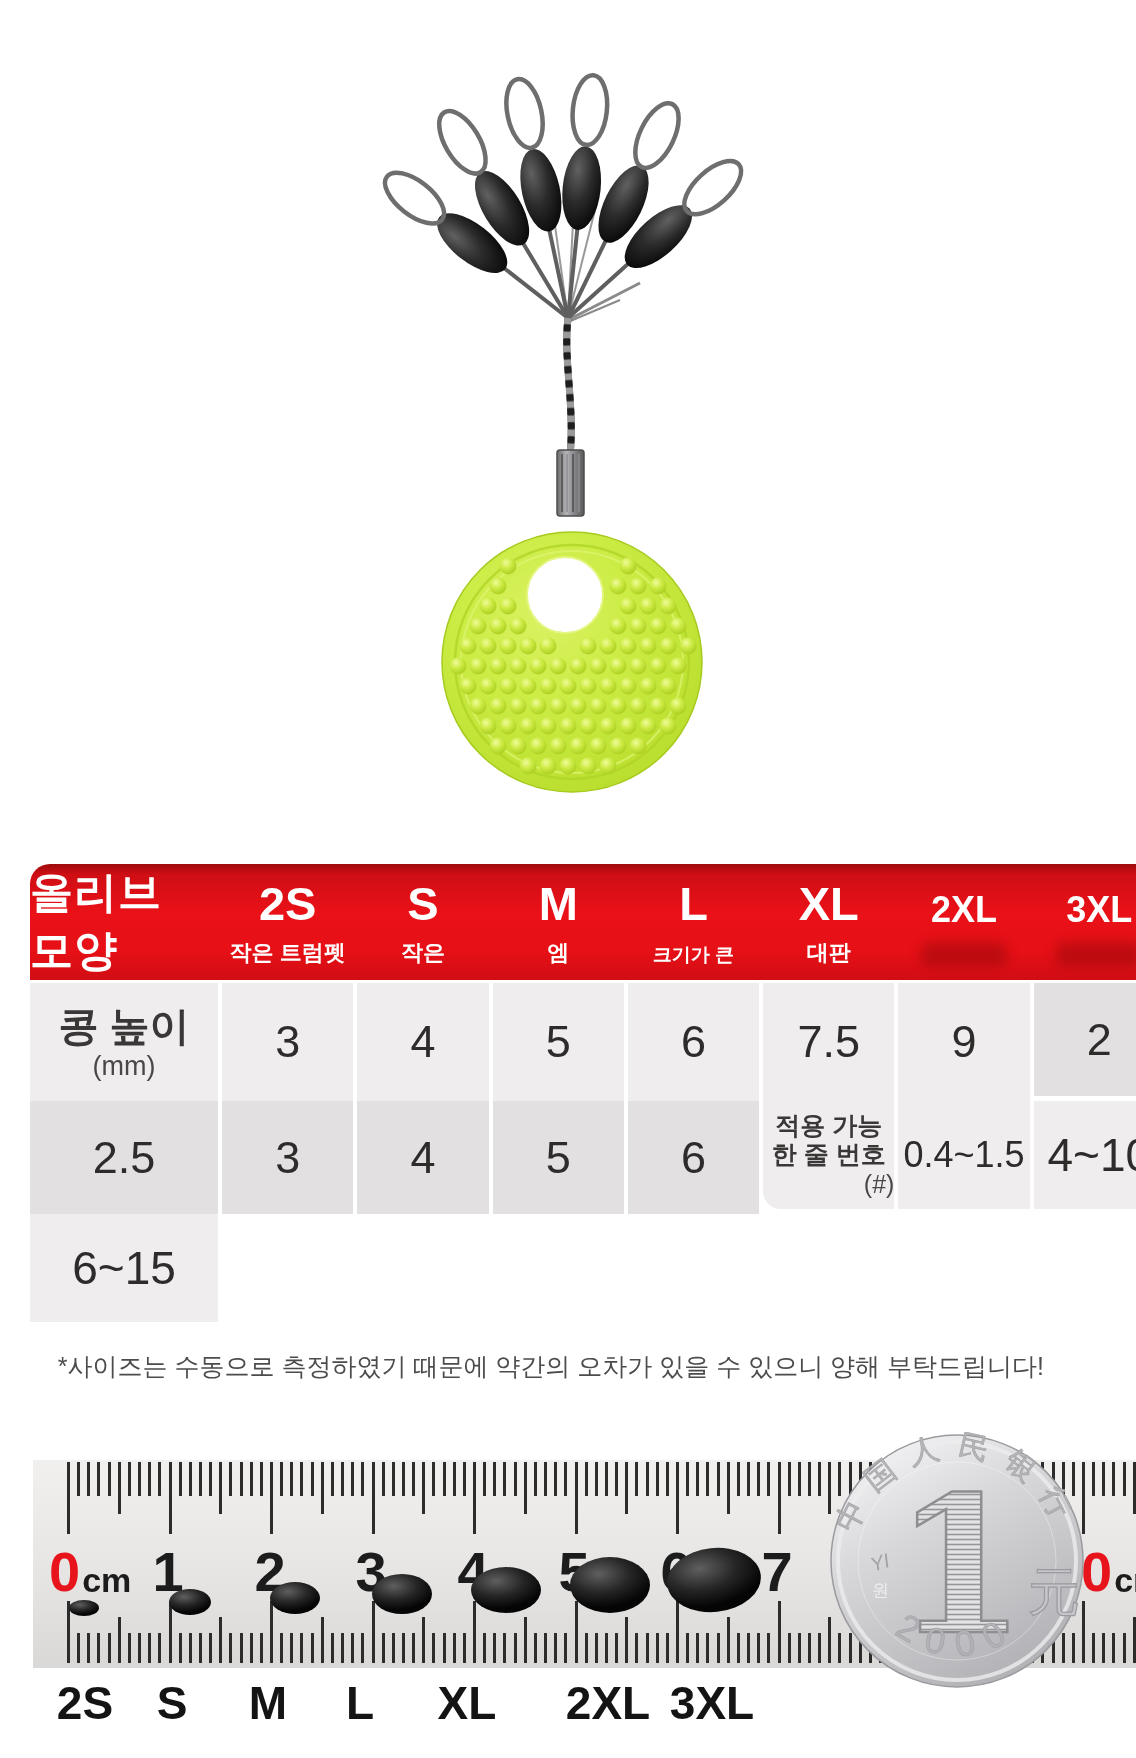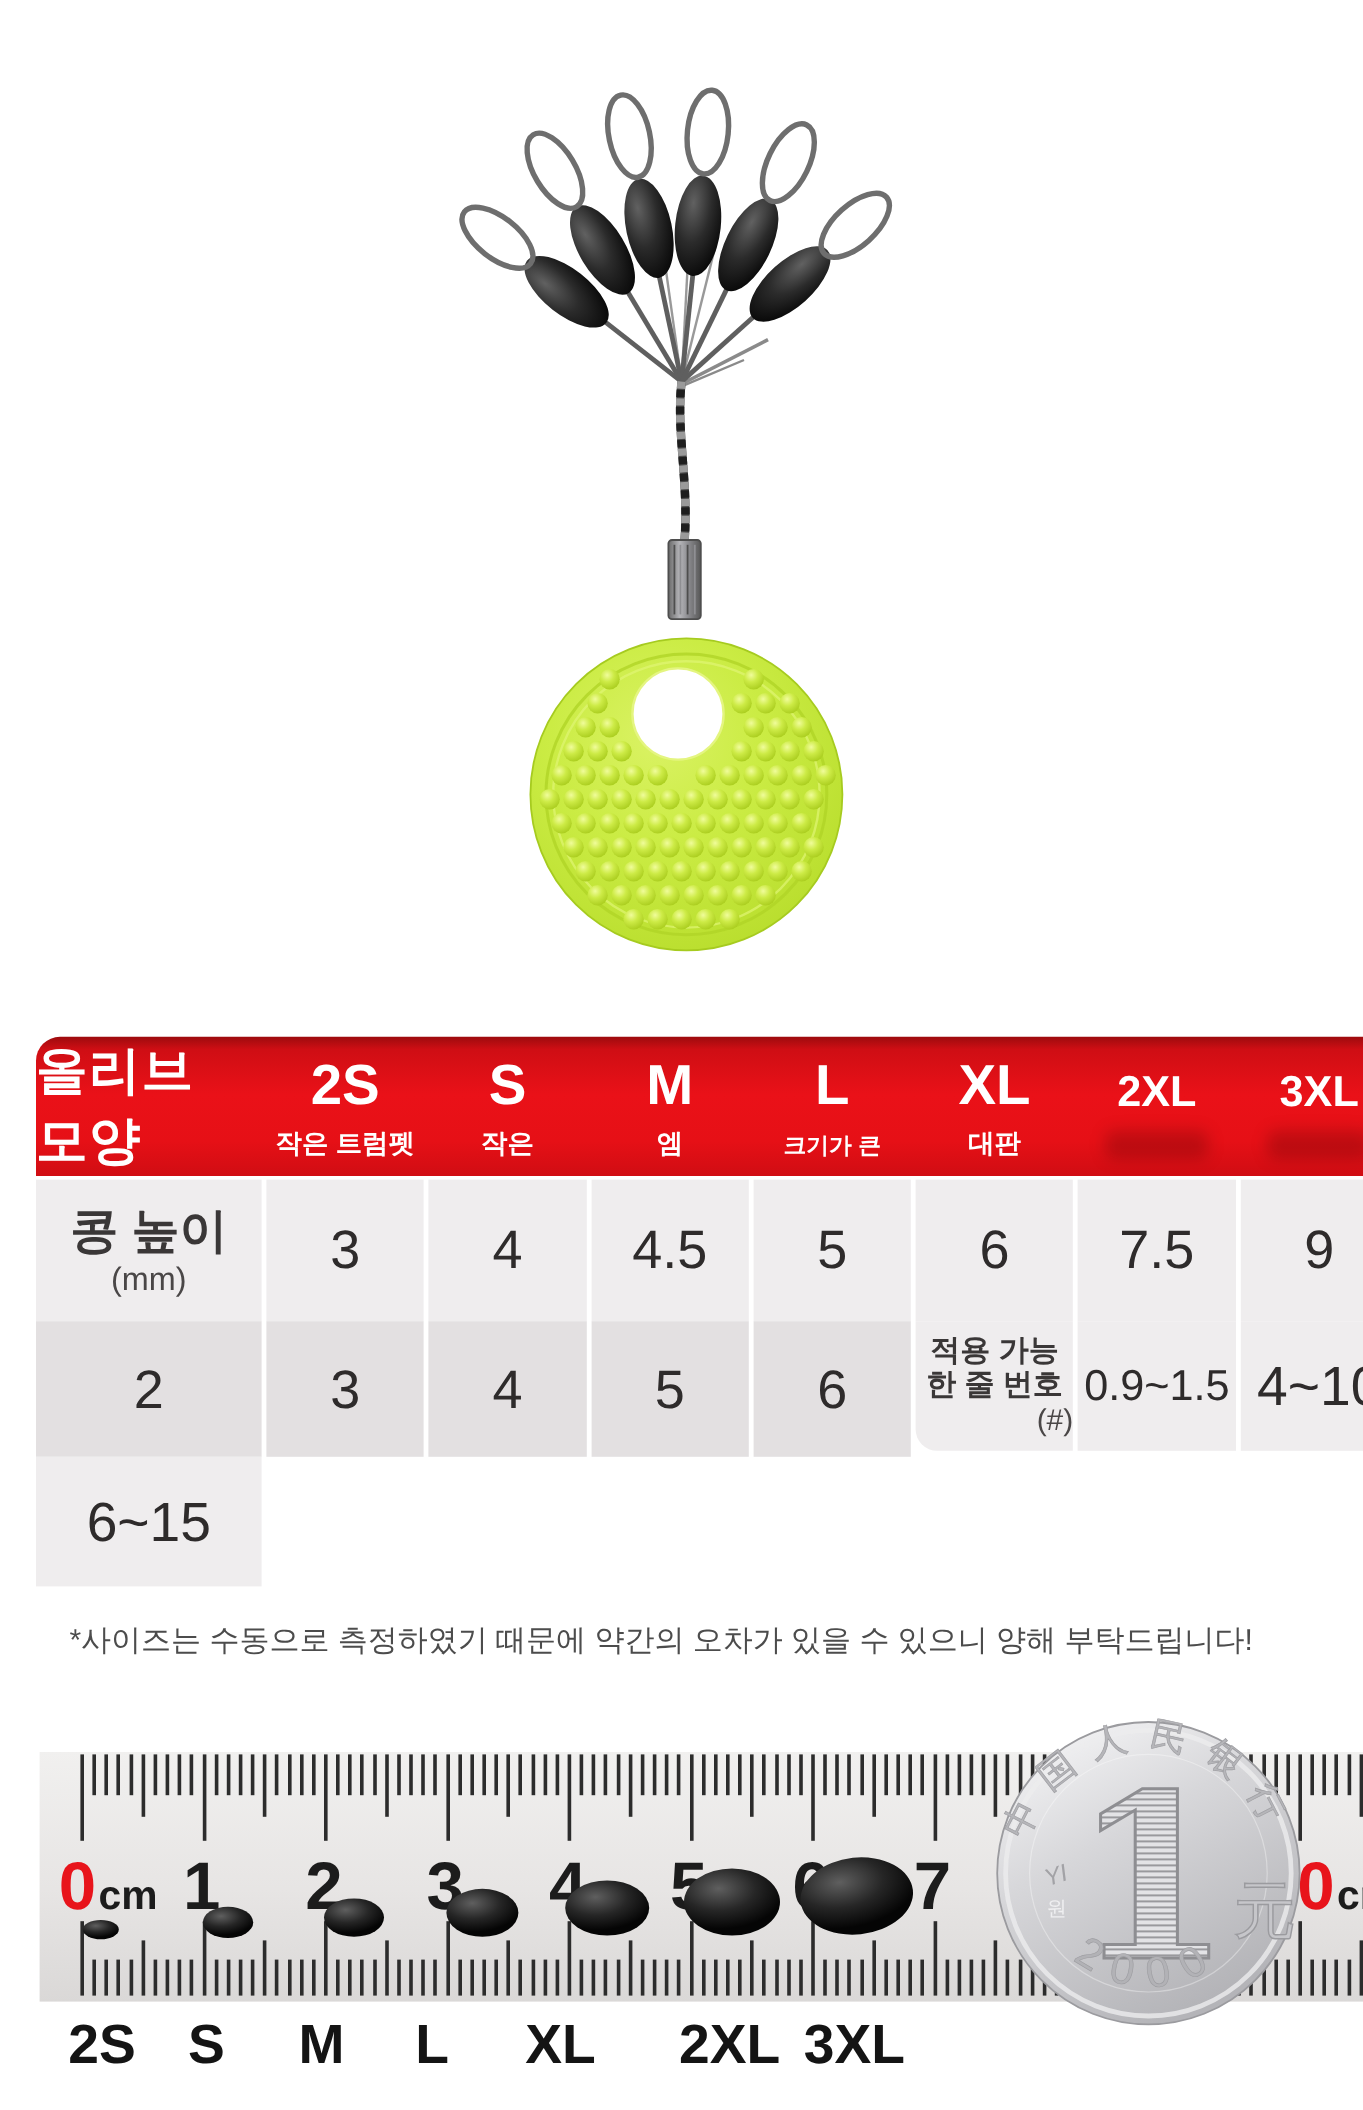--- a/index.html
+++ b/index.html
@@ -281,57 +281,57 @@
       <div class="rl-main">콩 높이</div>
       <div class="rl-sub">(mm)</div>
     </div>
     <div class="cell r1">
         <div class="val">3</div>
       </div>
     <div class="cell r1">
         <div class="val">4</div>
       </div>
     <div class="cell r1">
-        <div class="val">4.5</div>
-      </div>
-    <div class="cell r1">
         <div class="val">5</div>
       </div>
     <div class="cell r1">
         <div class="val">6</div>
       </div>
     <div class="cell r1">
         <div class="val">7.5</div>
       </div>
     <div class="cell r1">
         <div class="val">9</div>
       </div>
 
     <div class="cell r2">
         <div class="val">2</div>
+      </div>
+    <div class="cell r2">
+        <div class="val">2.5</div>
       </div>
     <div class="cell r2">
         <div class="val">3</div>
       </div>
     <div class="cell r2">
         <div class="val">4</div>
       </div>
     <div class="cell r2">
         <div class="val">5</div>
       </div>
     <div class="cell r2">
         <div class="val">6</div>
       </div>
 
     <div class="cell label r3 bl">
       <div class="rl-main">적용 가능한 줄 번호</div>
       <div class="rl-sub">(#)</div>
     </div>
     <div class="cell r3">
-        <div class="val">0.9~1.5</div>
+        <div class="val">0.4~1.5</div>
       </div>
     <div class="cell r3 big">
         <div class="val">4~10</div>
       </div>
     <div class="cell r3 big">
         <div class="val">6~15</div>
       </div>
   </div>
 </div>
 

